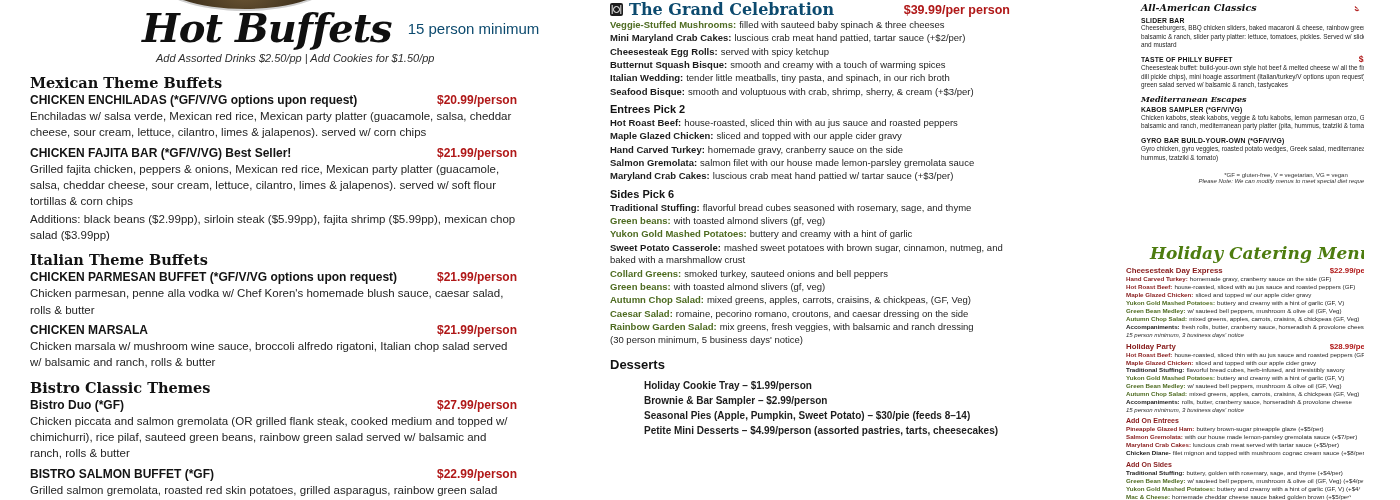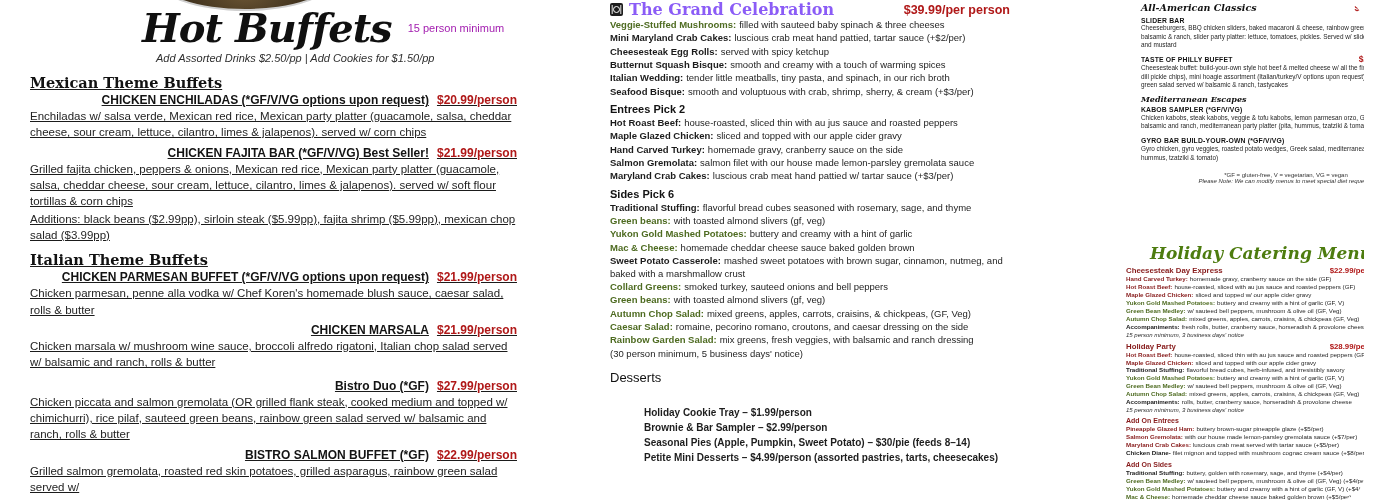--- a/index.html
+++ b/index.html
@@ -8,48 +8,48 @@
   .canvas { position:relative; width:1364px; height:500px; background:#ffffff; overflow:hidden;border-radius:25px; }
 
   
   .photo { position:absolute; left:157px; top:-52px; width:176px; height:63px; border-radius:50%;
            background:radial-gradient(ellipse at 50% 75%, #6b5534 0%, #3a2d1a 55%, #241b0e 100%);
            border:2px solid #cfcfcf; }
   .hdr { position:absolute; left:142px; top:6px; width:500px; }
   .hdr-row { display:flex; align-items:center; gap:16px; }
   .hdr-title { font-family:"DejaVu Serif", serif; font-style:italic; font-weight:700; font-size:40px;
                letter-spacing:-1px; color:#101010; line-height:1.1; }
-  .hdr-min { font-size:11px; color:#a21caf; }
+  .hdr-min { font-size:15px; color:#0c4a6e; }
   .hdr-addons { font-size:11px; font-style:italic; color:#2e2e2e; margin:2px 0 0 14px; }
 
   
   .left-col { position:absolute; left:30px; top:74px; width:487px; }
-  .lsec { margin-bottom:8px;text-decoration:underline; }
+  .lsec { margin-bottom:8px; }
   .lsec-h { font-family:"DejaVu Serif", serif; font-weight:700; font-size:14.5px; color:#121212; margin-bottom:2px; }
   .litem { margin-bottom:5px; }
-  .lrow { display:flex; justify-content:flex-end; align-items:baseline; }
+  .lrow { display:flex; justify-content:space-between; align-items:baseline; }
   .lname { font-weight:700; font-size:12px; color:#131313; }
   .lprice { font-weight:700; font-size:12px; color:var(--red); white-space:nowrap; margin-left:8px; }
   .ldesc { font-size:11.5px; line-height:1.42; color:#242424; margin-top:1px; }
 
   :root { --red:#b01818; --maroon:#871b1b; --green:#4e6b21; }
 
   
   .grand { position:absolute; left:610px; top:0; width:400px; }
   .grand-hdr { display:flex; align-items:center; gap:6px; }
   .cutlery { display:inline-flex; }
-  .grand-title { font-family:"DejaVu Serif", serif; font-weight:700; font-size:16px; color:#8b5cf6; }
+  .grand-title { font-family:"DejaVu Serif", serif; font-weight:700; font-size:16px; color:#0c4a6e; }
   .grand-price { margin-left:auto; color:var(--red); font-weight:700; font-size:12.5px; }
   .course-h { font-weight:700; font-size:11px; margin:5px 0 2px; color:#131313; }
   .gitem { font-size:9.5px; line-height:1.3; margin-bottom:1px; }
   .giname { font-weight:700; margin-right:3px; color:#1b1b1b; }
   .giname[data-variant="green"] { color:var(--green); }
   .gidesc { color:#242424; }
   .course-note { font-size:9.5px; line-height:1.3; color:#242424; }
-  .desserts-h { font-weight:400; font-size:13px; margin:10px 0 20px; color:#111; }
+  .desserts-h { font-weight:700; font-size:13px; margin:10px 0 6px; color:#111; }
   .ditem { font-size:10px; font-weight:600; line-height:1.5; margin-left:34px; color:#1d1d1d; }
 
   
   .amer { position:absolute; left:1141px; top:2px; width:290px; }
   .amer-hdr { display:flex; align-items:baseline; }
   .amer-title { font-family:"DejaVu Serif", serif; font-style:italic; font-weight:700; font-size:9.5px; color:#101010; }
   .amer-price { margin-left:auto; color:var(--red); font-weight:700; font-size:9px; }
   .aitem { margin-top:4px; }
   .arow { display:flex; align-items:baseline; }
   .aname { font-weight:700; font-size:6.8px; letter-spacing:.2px; color:#131313; }
@@ -122,20 +122,21 @@
       <div class="litem">
         <div class="lrow">
           <span class="lname">CHICKEN MARSALA</span>
           <span class="lprice">$21.99/person</span>
         </div>
         <div class="ldesc">Chicken marsala w/ mushroom wine sauce, broccoli alfredo rigatoni, Italian chop salad served w/ balsamic and ranch, rolls &amp; butter</div>
       </div>
     </div>
 
     <div class="lsec">
+      <div class="lsec-h">Bistro Classic Themes</div>
       <div class="litem">
         <div class="lrow">
           <span class="lname">Bistro Duo (*GF)</span>
           <span class="lprice">$27.99/person</span>
         </div>
         <div class="ldesc">Chicken piccata and salmon gremolata (OR grilled flank steak, cooked medium and topped w/ chimichurri), rice pilaf, sauteed green beans, rainbow green salad served w/ balsamic and ranch, rolls &amp; butter</div>
       </div>
       <div class="litem">
         <div class="lrow">
           <span class="lname">BISTRO SALMON BUFFET (*GF)</span>
@@ -226,23 +227,20 @@
           </div>
 
           <div class="gitem">
             <span class="giname" data-variant="green">Green beans:</span><span class="gidesc">with toasted almond slivers (gf, veg)</span>
           </div>
 
           <div class="gitem">
             <span class="giname" data-variant="green">Yukon Gold Mashed Potatoes:</span><span class="gidesc">buttery and creamy with a hint of garlic</span>
           </div>
 
-          <div class="gitem">
-            <span class="giname" data-variant="green">Mac &amp; Cheese:</span><span class="gidesc">homemade cheddar cheese sauce baked golden brown</span>
-          </div>
 
           <div class="gitem">
             <span class="giname" data-variant="dark">Sweet Potato Casserole:</span><span class="gidesc">mashed sweet potatoes with brown sugar, cinnamon, nutmeg, and baked with a marshmallow crust</span>
           </div>
 
           <div class="gitem">
             <span class="giname" data-variant="green">Collard Greens:</span><span class="gidesc">smoked turkey, sauteed onions and bell peppers</span>
           </div>
 
           <div class="gitem">

